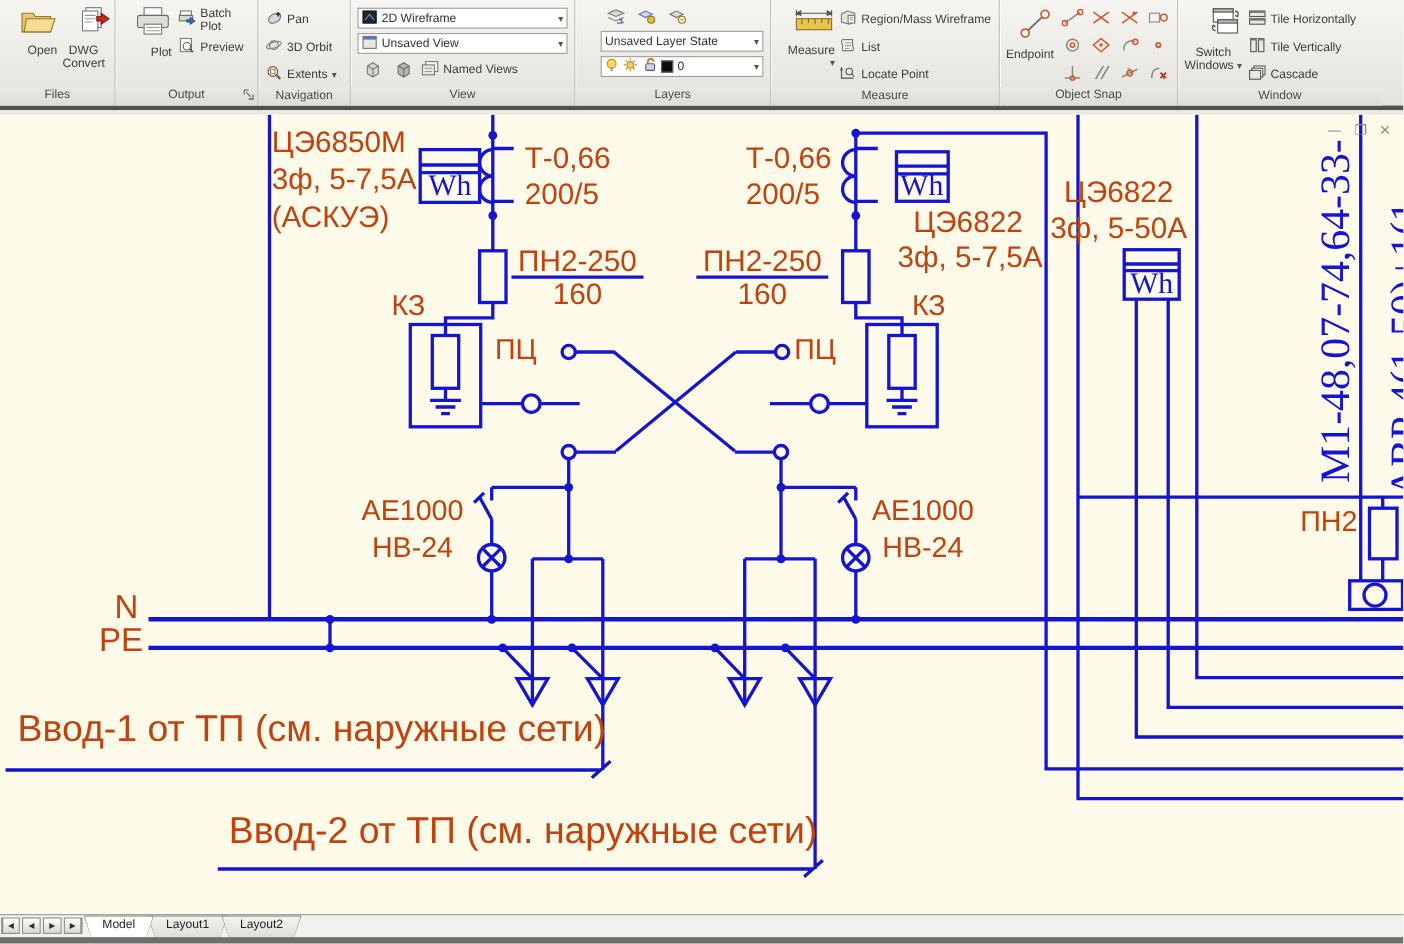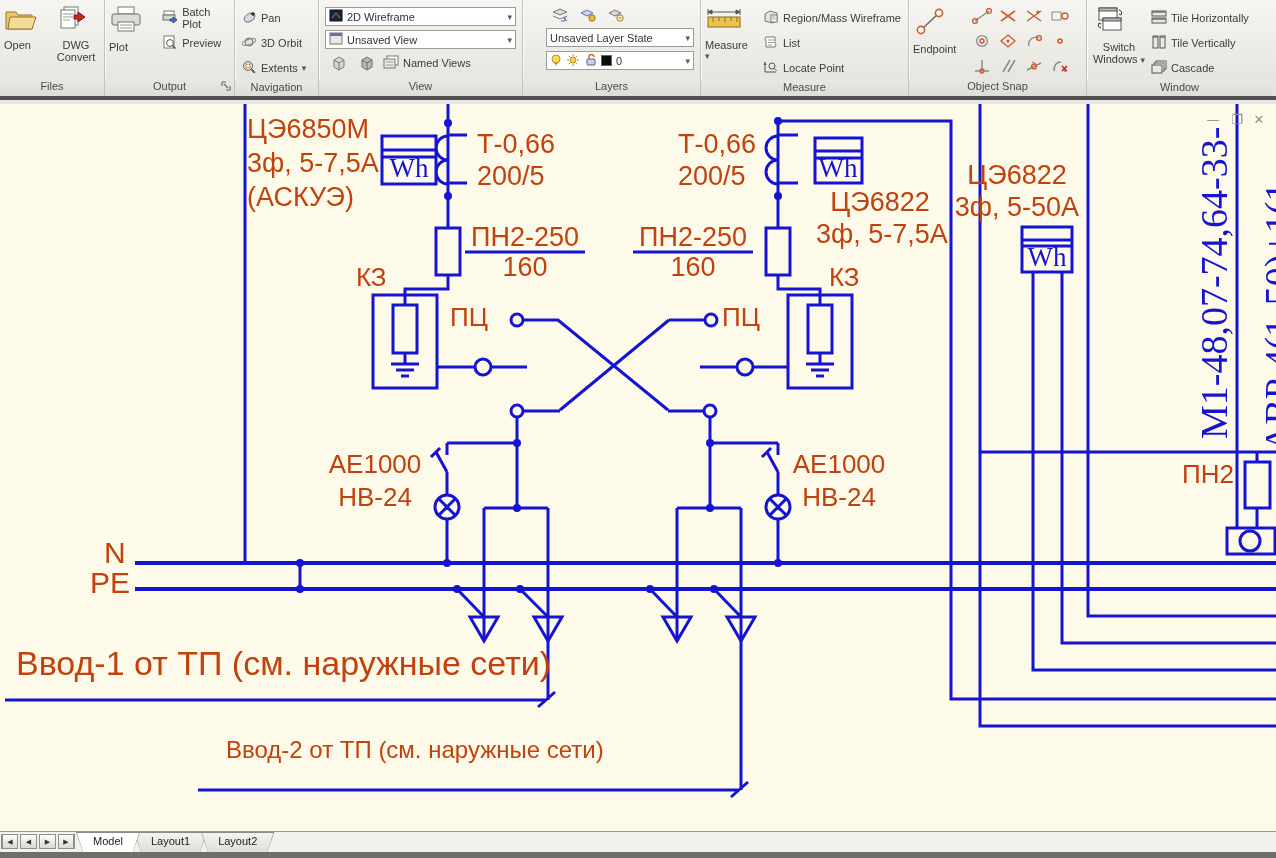--- a/index.html
+++ b/index.html
@@ -7,21 +7,21 @@
   #stage { position:relative; width:1276px; height:858px; background:#e8e7e1; overflow:hidden; }
 
   
   #ribbon { position:absolute; top:0; left:0; width:1276px; height:100px;
     background:linear-gradient(#f6f5f1,#e3e2dc); border-bottom:4px solid #515154; display:flex; }
   .panel { position:relative; display:flex; flex-direction:column; height:100%; }
   .panel + .panel { border-left:1px solid #c2c1bb; box-shadow:inset 1px 0 0 #fbfbf8; }
   .panel-body { flex:1; display:flex; align-items:flex-start; padding:3px 4px 0 4px; }
   .panel-label { height:17px; font-size:11px; color:#4b4b47; text-align:center; line-height:15px;
     background:linear-gradient(#e9e8e2,#dddcd6); position:relative; }
-  .bigbtn { width:50px; display:flex; flex-direction:column; align-items:flex-start; padding-top:3px;
+  .bigbtn { width:50px; display:flex; flex-direction:column; align-items:flex-end; padding-top:3px;
     cursor:default; border-radius:2px; }
   .bigbtn .blabel { font-size:11px; line-height:12px; color:#3c3c3a; text-align:center; margin-top:3px; }
   .col { display:flex; flex-direction:column; justify-content:flex-start; padding-top:2px; }
   .srow { display:flex; align-items:center; gap:4px; height:25px; font-size:11px; color:#3c3c3a; padding:0 2px; }
   .dd { display:flex; align-items:center; gap:4px; background:#fff; border:1px solid #9d9c96;
     height:19px; font-size:11px; color:#333; padding:0 3px; margin:2px 0; }
   .dd .caret, .caret { font-size:9px; color:#555; }
   .dd .caret { margin-left:auto; }
   .iconbtn { display:flex; align-items:center; justify-content:center; width:24px; height:22px; }
   .launcher { position:absolute; right:2px; top:2px; width:12px; height:12px; }
@@ -322,21 +322,21 @@
                   <path d="M11.2,8.2 l2.5,2.5" stroke="#555"></path>
                 </svg>
             </span>
             <span>Locate Point</span>
           </div>
         </div>
       </div>
       <div class="panel-label">Measure</div>
     </div>
 
-    <div class="panel" style="width:178px">
+    <div class="panel" style="width:162px">
       <div class="panel-body">
         <div class="bigbtn" style="width:52px">
           <span>
             <svg width="34" height="30" viewBox="0 0 34 30">
                 <path d="M8,24 L26,7" stroke="#6e6e68" stroke-width="1.6"></path>
                 <circle cx="8" cy="24" r="3.6" fill="#fff" stroke="#cf5b2e" stroke-width="1.6"></circle>
                 <circle cx="26" cy="7" r="3.6" fill="#fff" stroke="#cf5b2e" stroke-width="1.6"></circle>
               </svg>
           </span>
           <span class="blabel">Endpoint</span>
@@ -599,21 +599,21 @@
       <div>НВ-24</div>
     </div>
     <div class="lbl ctr" style="left:790px; top:344px; width:98px; font-size:26px; line-height:33px;">
       <div>АЕ1000</div>
       <div>НВ-24</div>
     </div>
     <div class="lbl" style="left:104px; top:432px; font-size:30px;">N</div>
     <div class="lbl" style="left:90px; top:462px; font-size:30px;">PE</div>
     <div class="lbl" style="left:1182px; top:355px; font-size:26px;">ПН2</div>
     <div class="lbl" style="left:16px; top:540px; font-size:34px;">Ввод-1 от ТП (см. наружные сети)</div>
-    <div class="lbl" style="left:208px; top:632px; font-size:24px;margin-left:18px;">Ввод-2 от ТП (см. наружные сети)</div>
+    <div class="lbl" style="left:208px; top:632px; font-size:34px;">Ввод-2 от ТП (см. наружные сети)</div>
     <div class="rot-note" style="left:1192px; top:335px;">
       <span>М1-48,07-74,64-33-</span>
     </div>
     <div class="rot-note" style="left:1256px; top:348px;">
       <span>АВР 4(1-50)+1(1-</span>
     </div>
 
     <span class="winctl" style="left:1204px;">—</span>
     <span class="winctl" style="left:1228px;">❐</span>
     <span class="winctl" style="left:1250px;">✕</span>

